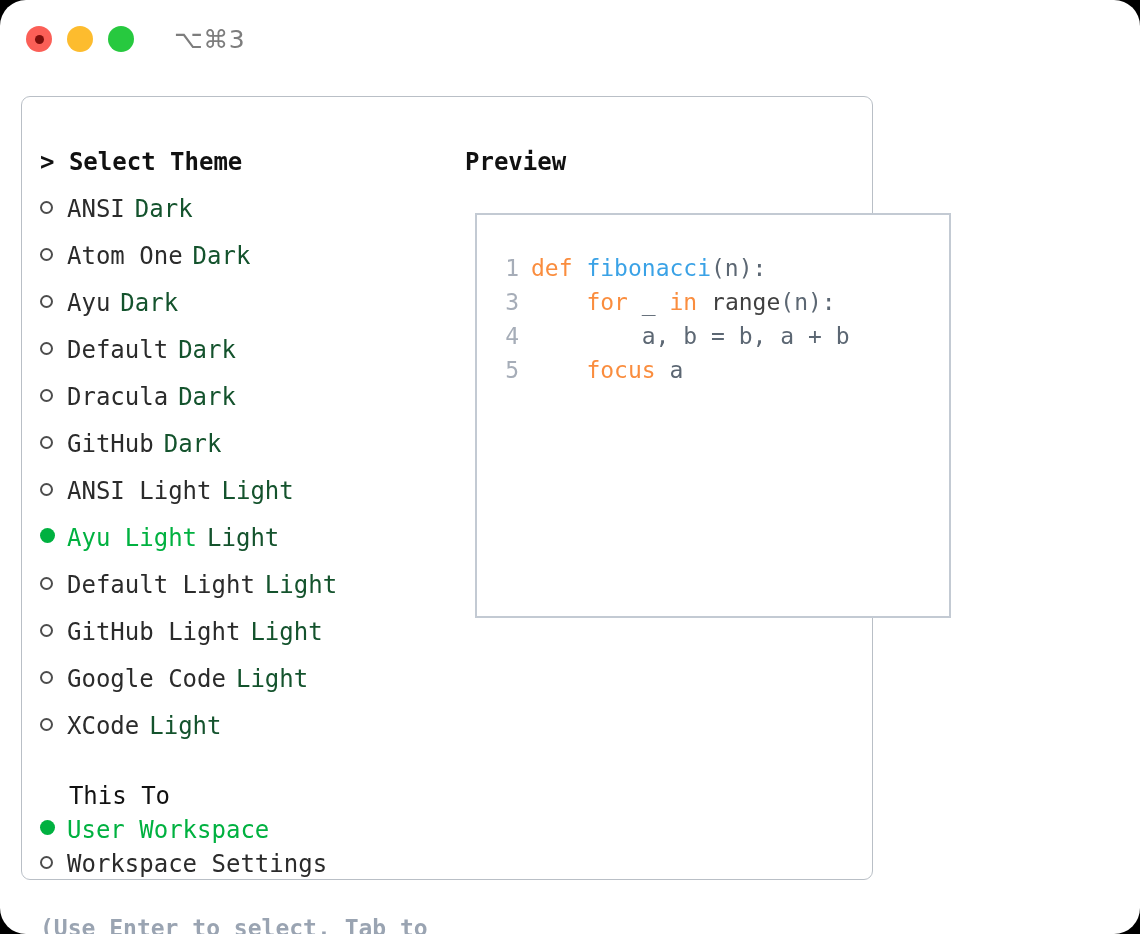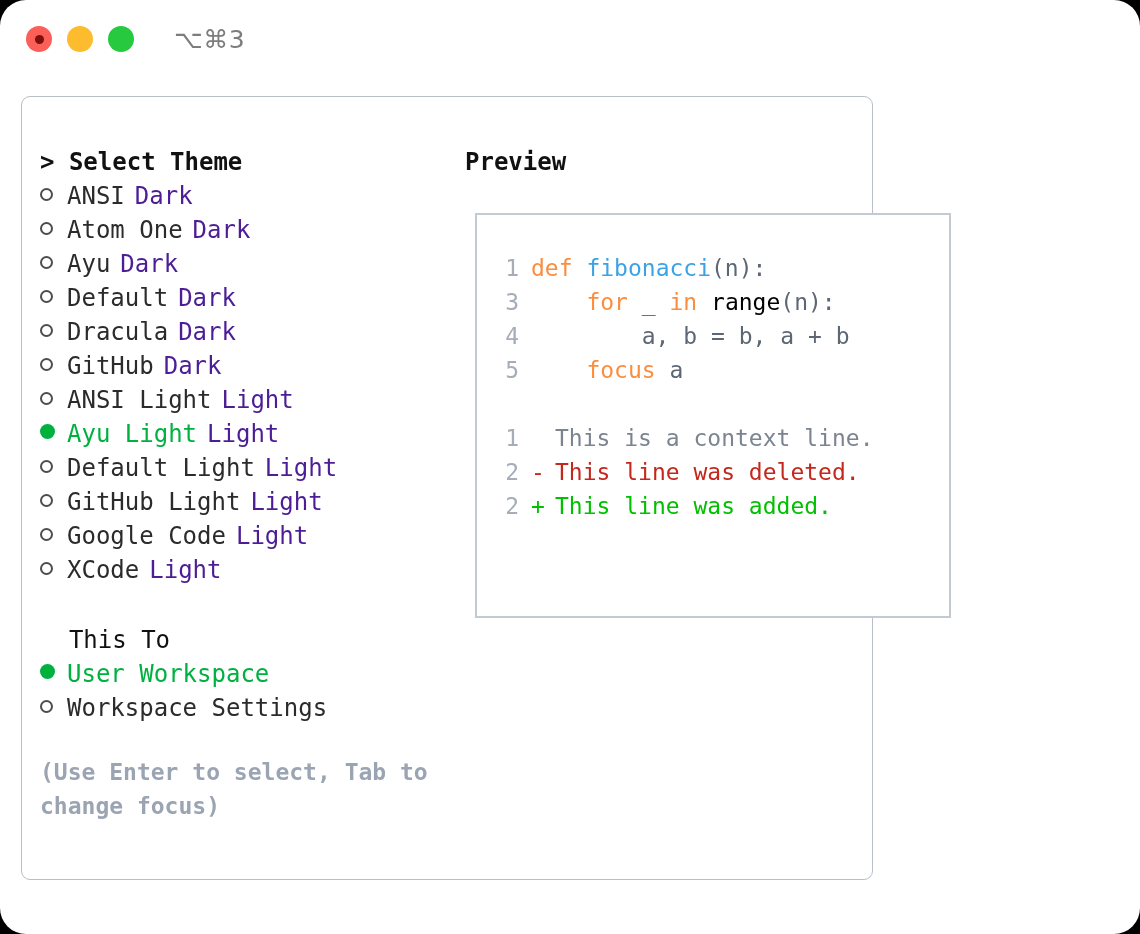--- a/index.html
+++ b/index.html
@@ -105,21 +105,21 @@
   .bullet-solid {
     display: inline-block;
     width: 15px; height: 15px;
     border-radius: 50%;
     background: #00b140;
     position: relative;
     top: -3px;
   }
   .opt-name { color: #2b2b2b; }
   .opt.selected .opt-name { color: #00b140; }
-  .opt-tag  { color: #4c1d95; margin-left: 10px; }
+  .opt-tag  { color: #14532d; margin-left: 10px; margin-top: 13px; }
 
   .spacer-lg { height: 36px; }
   .spacer-md { height: 30px; }
 
   #hint {
     font-size: 23px;
     line-height: 34px;
     color: #9aa4b2;
     width: 415px;
     font-weight: bold;
@@ -144,21 +144,21 @@
   .lineno {
     color: #a6adb8;
     display: inline-block;
     width: 28px;
     text-align: right;
     margin-right: 12px;
   }
   .kw   { color: #fa8d3e; }
   .fn   { color: #3aa2e6; }
   .num  { color: #a37acc; }
-  .blt  { color: #000000; }
+  .blt  { color: #404040; }
   .pun  { color: #5c6773; }
   .var  { color: #5c6773; }
 
   .gap { height: 34px; }
 
   .diff-mark {
     display: inline-block;
     width: 24px;
   }
   .diff-ctx { color: #7b8491; }
@@ -215,23 +215,18 @@
       <div id="right">
         <div class="section-title bold">Preview</div>
         <div id="preview-box">
           <div id="code-area">
               <div class="code-line"><span class="lineno">1</span><span class="kw">def </span><span class="fn">fibonacci</span><span class="pun">(n):</span></div>
               <div class="code-line"><span class="lineno">3</span><span class="kw">    for</span><span class="var"> _ </span><span class="kw">in </span><span class="blt">range</span><span class="pun">(n):</span></div>
               <div class="code-line"><span class="lineno">4</span><span class="var">        a, b = b, a + b</span></div>
               <div class="code-line"><span class="lineno">5</span><span class="kw">    focus </span><span class="var">a</span></div>
             </div>
           <div class="gap"></div>
-          <div id="diff-area">
-              <div class="code-line"><span class="lineno">1</span><span class="diff-mark diff-ctx"> </span><span class="diff-ctx">This is a context line.</span></div>
-              <div class="code-line"><span class="lineno">2</span><span class="diff-mark diff-del">-</span><span class="diff-del">This line was deleted.</span></div>
-              <div class="code-line"><span class="lineno">2</span><span class="diff-mark diff-add">+</span><span class="diff-add">This line was added.</span></div>
-            </div>
         </div>
       </div>
 
     </div>
   </div>
 </div>
 
 </body></html>

